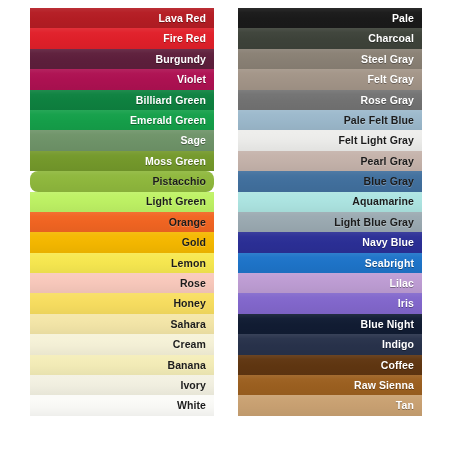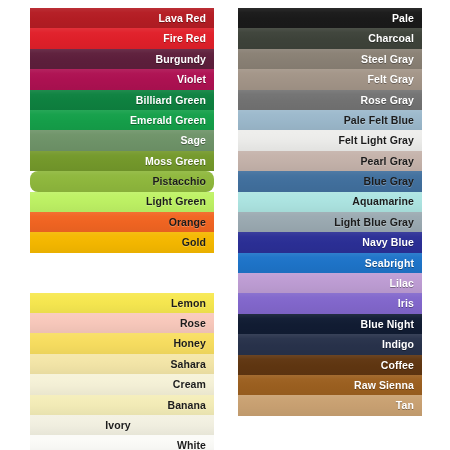--- a/index.html
+++ b/index.html
@@ -122,39 +122,39 @@
       </div>
       <div class="swatch-row text-dark" style="background-color: #bef264;">
         <span class="swatch-label">Light Green</span>
       </div>
       <div class="swatch-row text-dark" style="background-color: rgb(242, 101, 34);">
         <span class="swatch-label">Orange</span>
       </div>
       <div class="swatch-row text-dark" style="background-color: rgb(245, 184, 0);">
         <span class="swatch-label">Gold</span>
       </div>
-      <div class="swatch-row text-dark" style="background-color: rgb(247, 232, 80); margin-top: 40px;">
+      <div class="swatch-row text-dark" style="background-color: rgb(247, 232, 80);">
         <span class="swatch-label">Lemon</span>
       </div>
       <div class="swatch-row text-dark" style="background-color: rgb(249, 201, 188);">
         <span class="swatch-label">Rose</span>
       </div>
       <div class="swatch-row text-dark" style="background-color: rgb(248, 222, 96);">
         <span class="swatch-label">Honey</span>
       </div>
       <div class="swatch-row text-dark" style="background-color: rgb(244, 230, 168);">
         <span class="swatch-label">Sahara</span>
       </div>
       <div class="swatch-row text-dark" style="background-color: rgb(246, 242, 216);">
         <span class="swatch-label">Cream</span>
       </div>
       <div class="swatch-row text-dark" style="background-color: rgb(244, 237, 184);">
         <span class="swatch-label">Banana</span>
       </div>
-      <div class="swatch-row text-dark" style="background-color: rgb(243, 241, 226); justify-content: center;">
+      <div class="swatch-row text-dark" style="background-color: rgb(243, 241, 226);">
         <span class="swatch-label">Ivory</span>
       </div>
       <div class="swatch-row text-dark" style="background-color: rgb(251, 251, 248);">
         <span class="swatch-label">White</span>
       </div>
     </div>
   <div class="swatch-column" id="column-right">
       <div class="swatch-row text-light" style="background-color: rgb(26, 26, 26);">
         <span class="swatch-label">Pale</span>
       </div>

